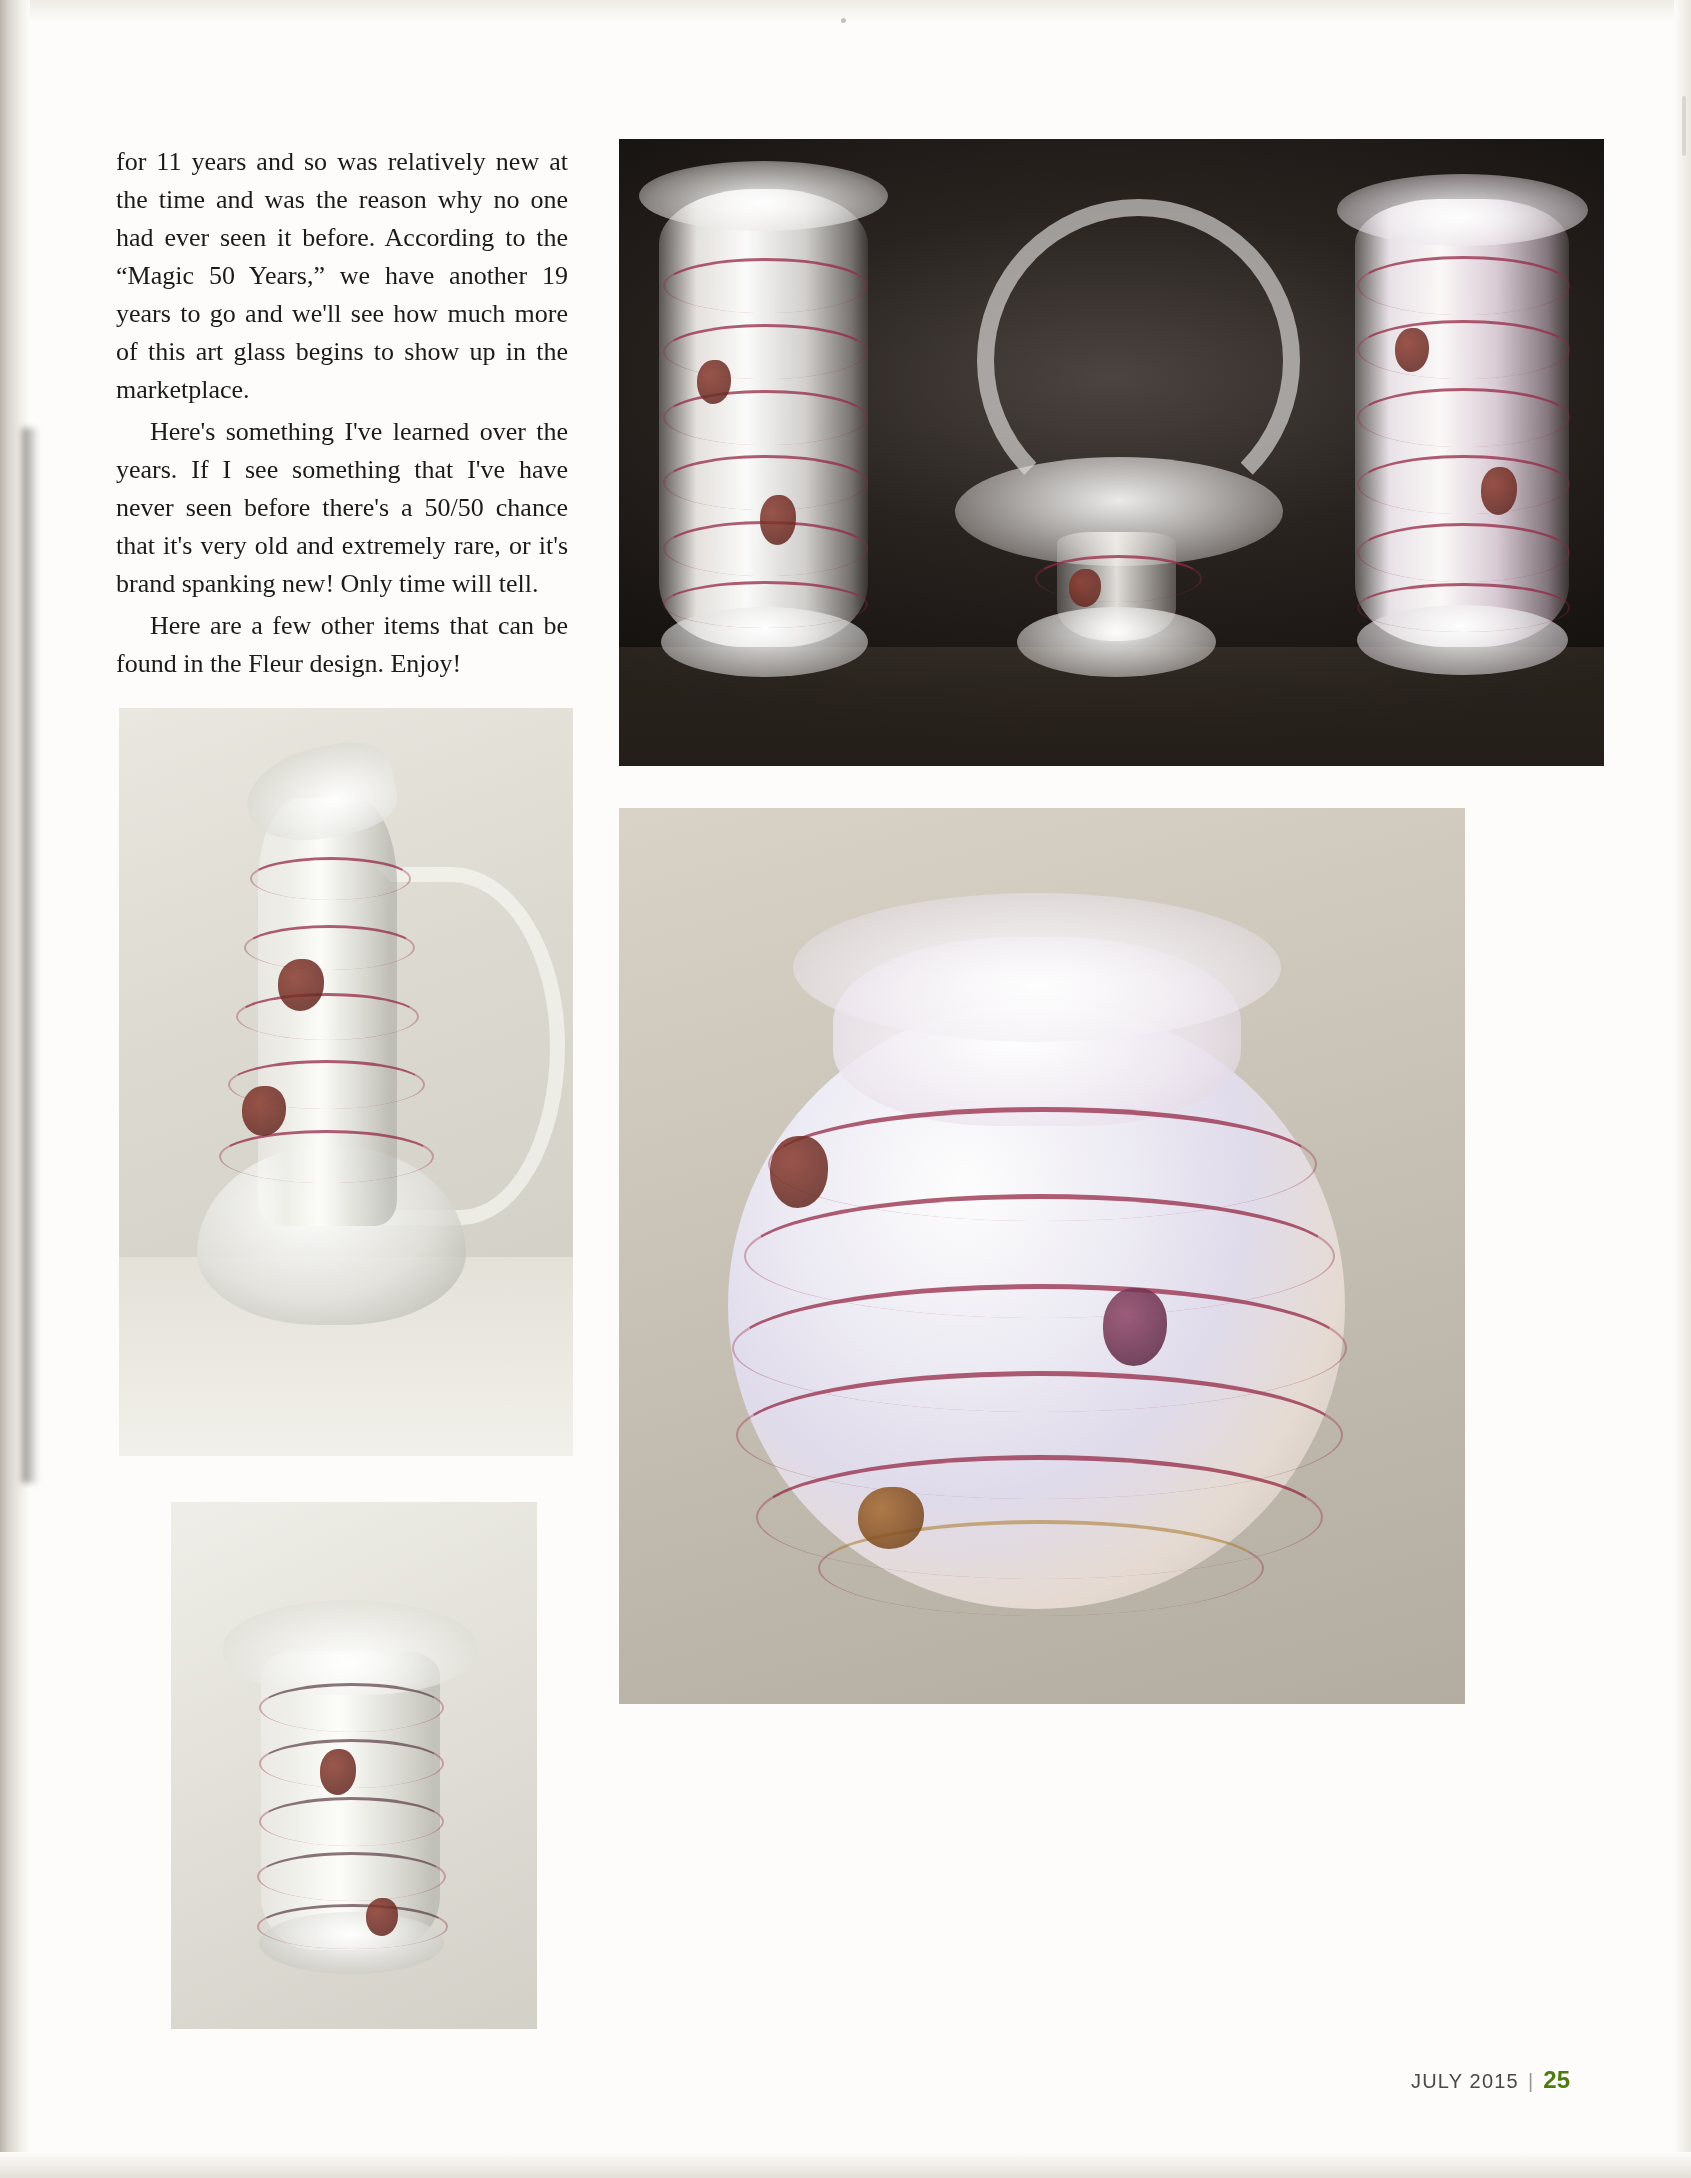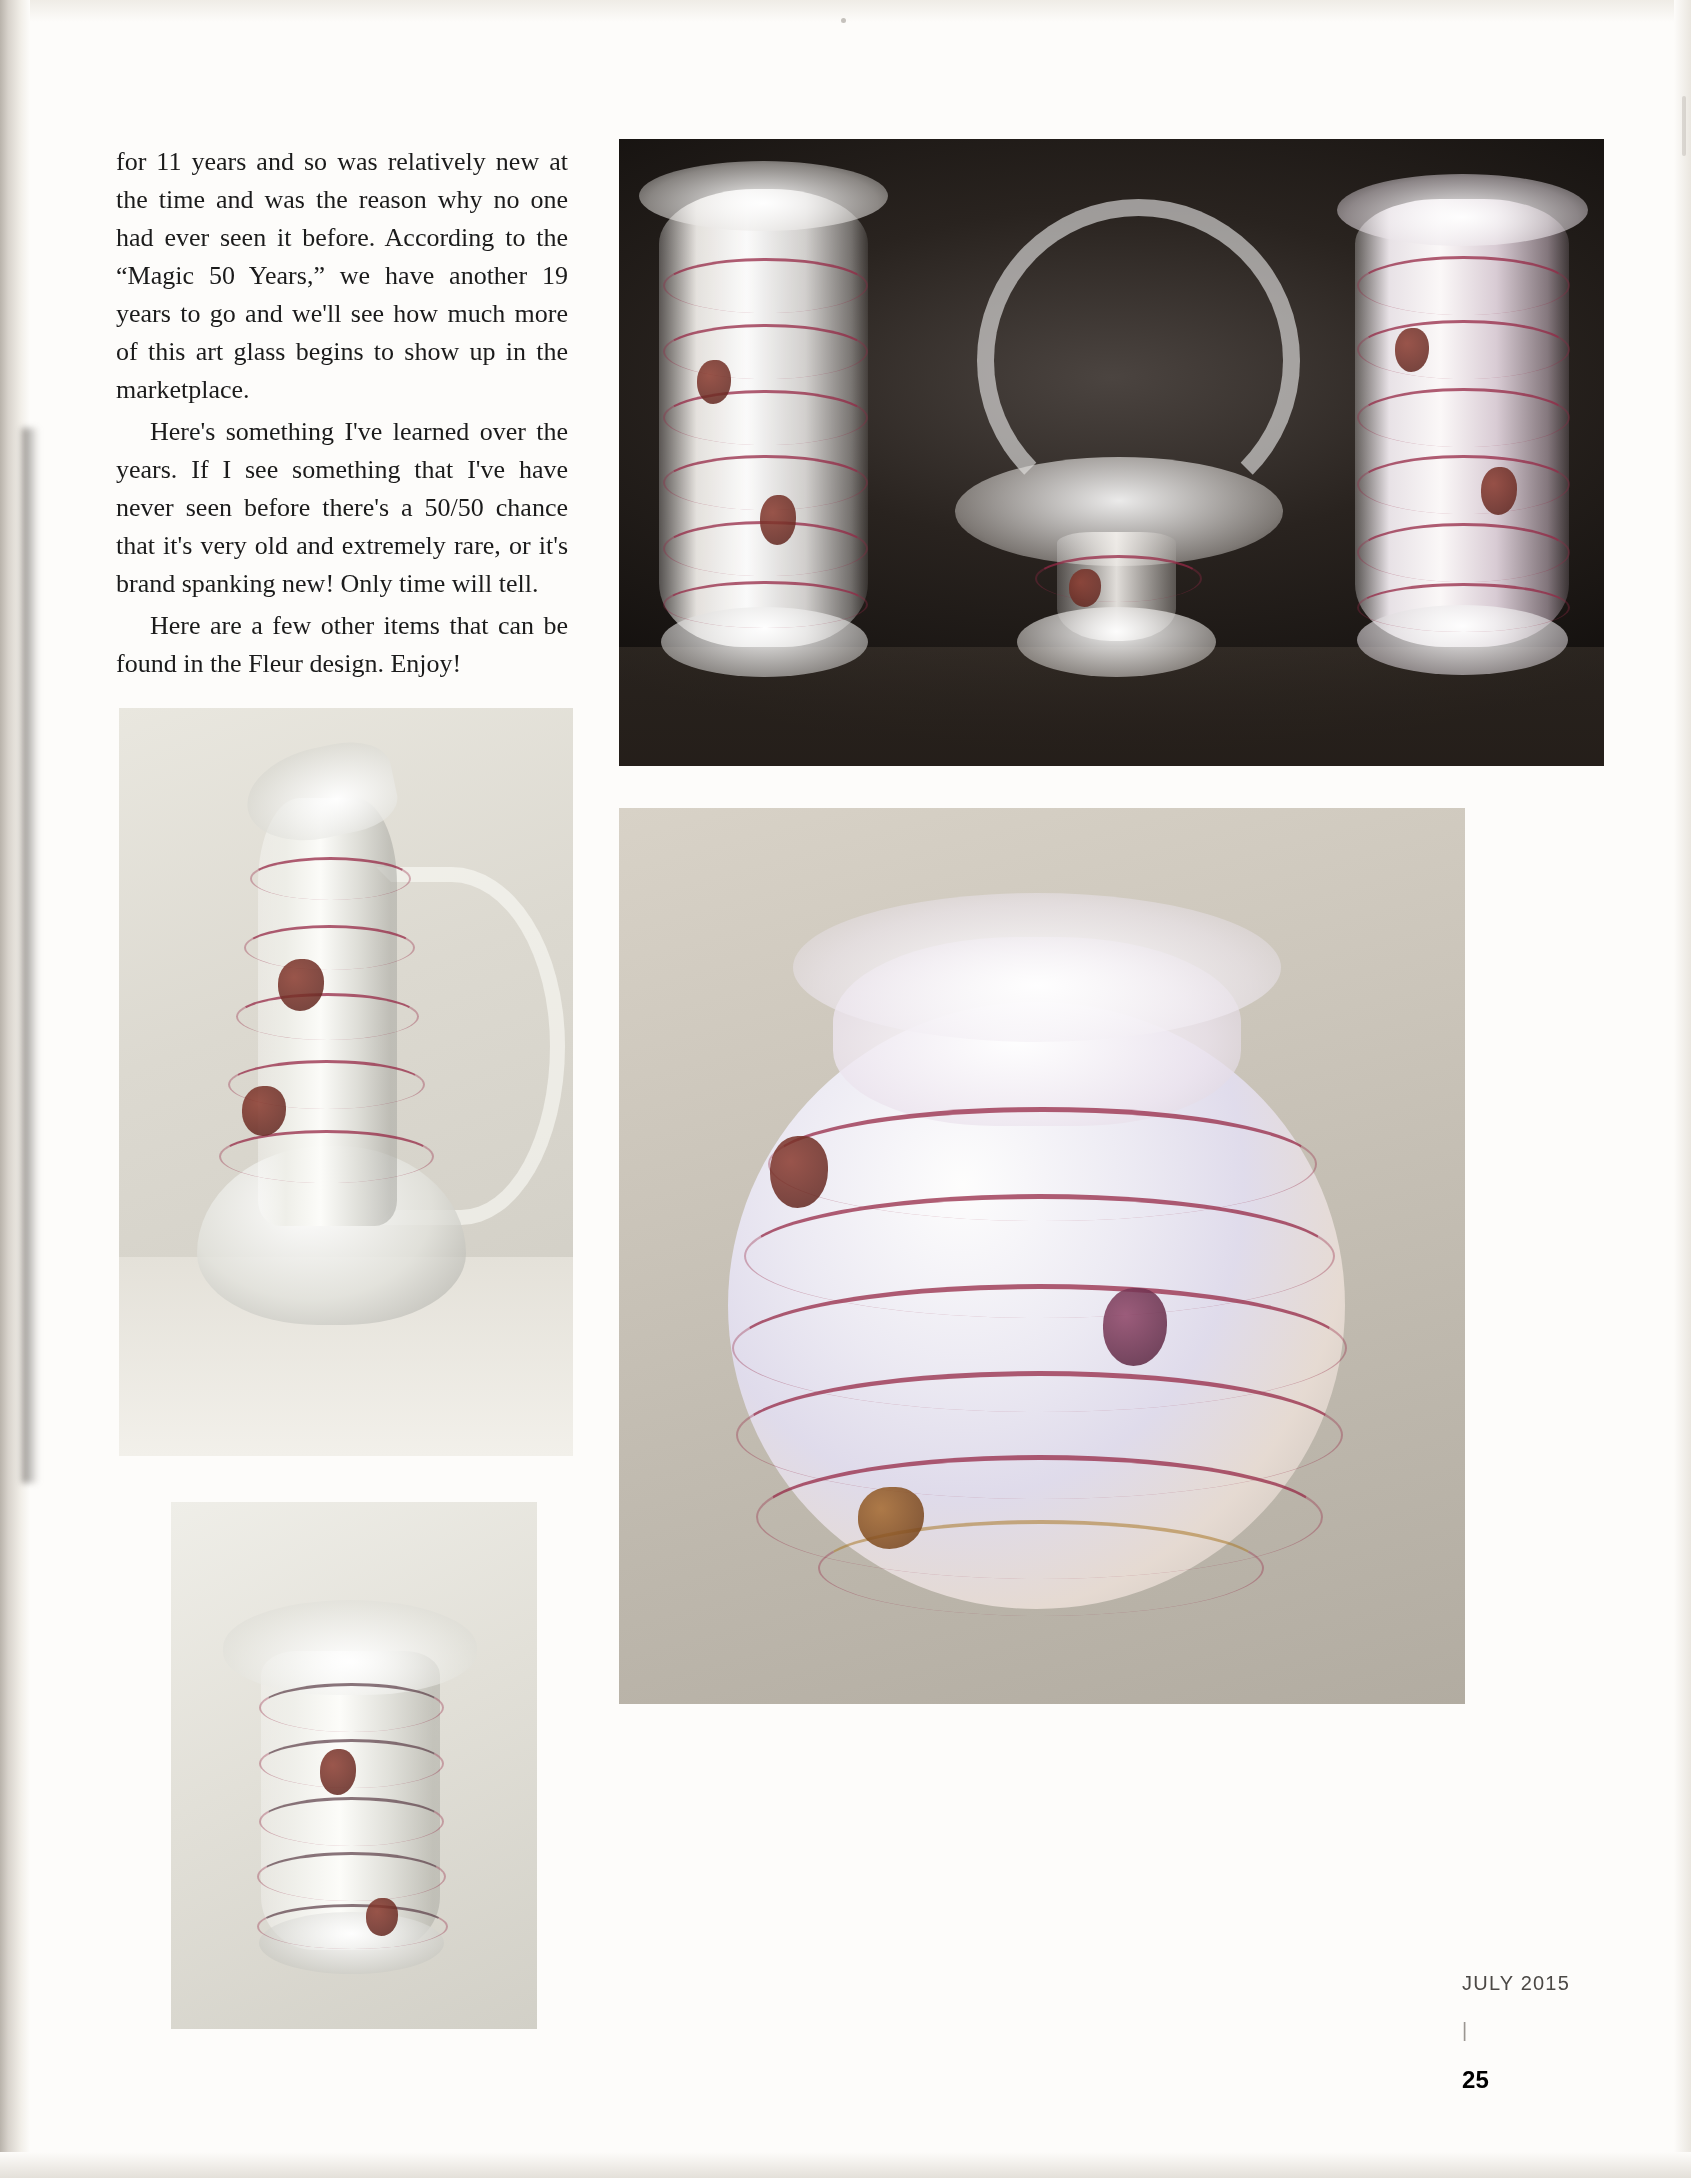--- a/index.html
+++ b/index.html
@@ -285,28 +285,27 @@
   .footer {
     position: absolute;
     right: 122px;
     bottom: 84px;
     font-family: "Liberation Sans", sans-serif;
     font-size: 20px;
     letter-spacing: 1.2px;
     color: #4b4845;
     display: flex;
     align-items: baseline;
-    gap: 24px;
-    flex-direction: column;
+    gap: 9px;
   }
   .footer .sep { color: #9a9691; }
   .footer .pageno {
     font-weight: bold;
     font-size: 24px;
-    color: #000000;
+    color: #4d7c0f;
     letter-spacing: 0;
   }
 </style>
 </head>
 <body>
 
 <div class="page">
 
   <div class="scan-top-edge"></div>
   <div class="scan-left-edge"></div>

